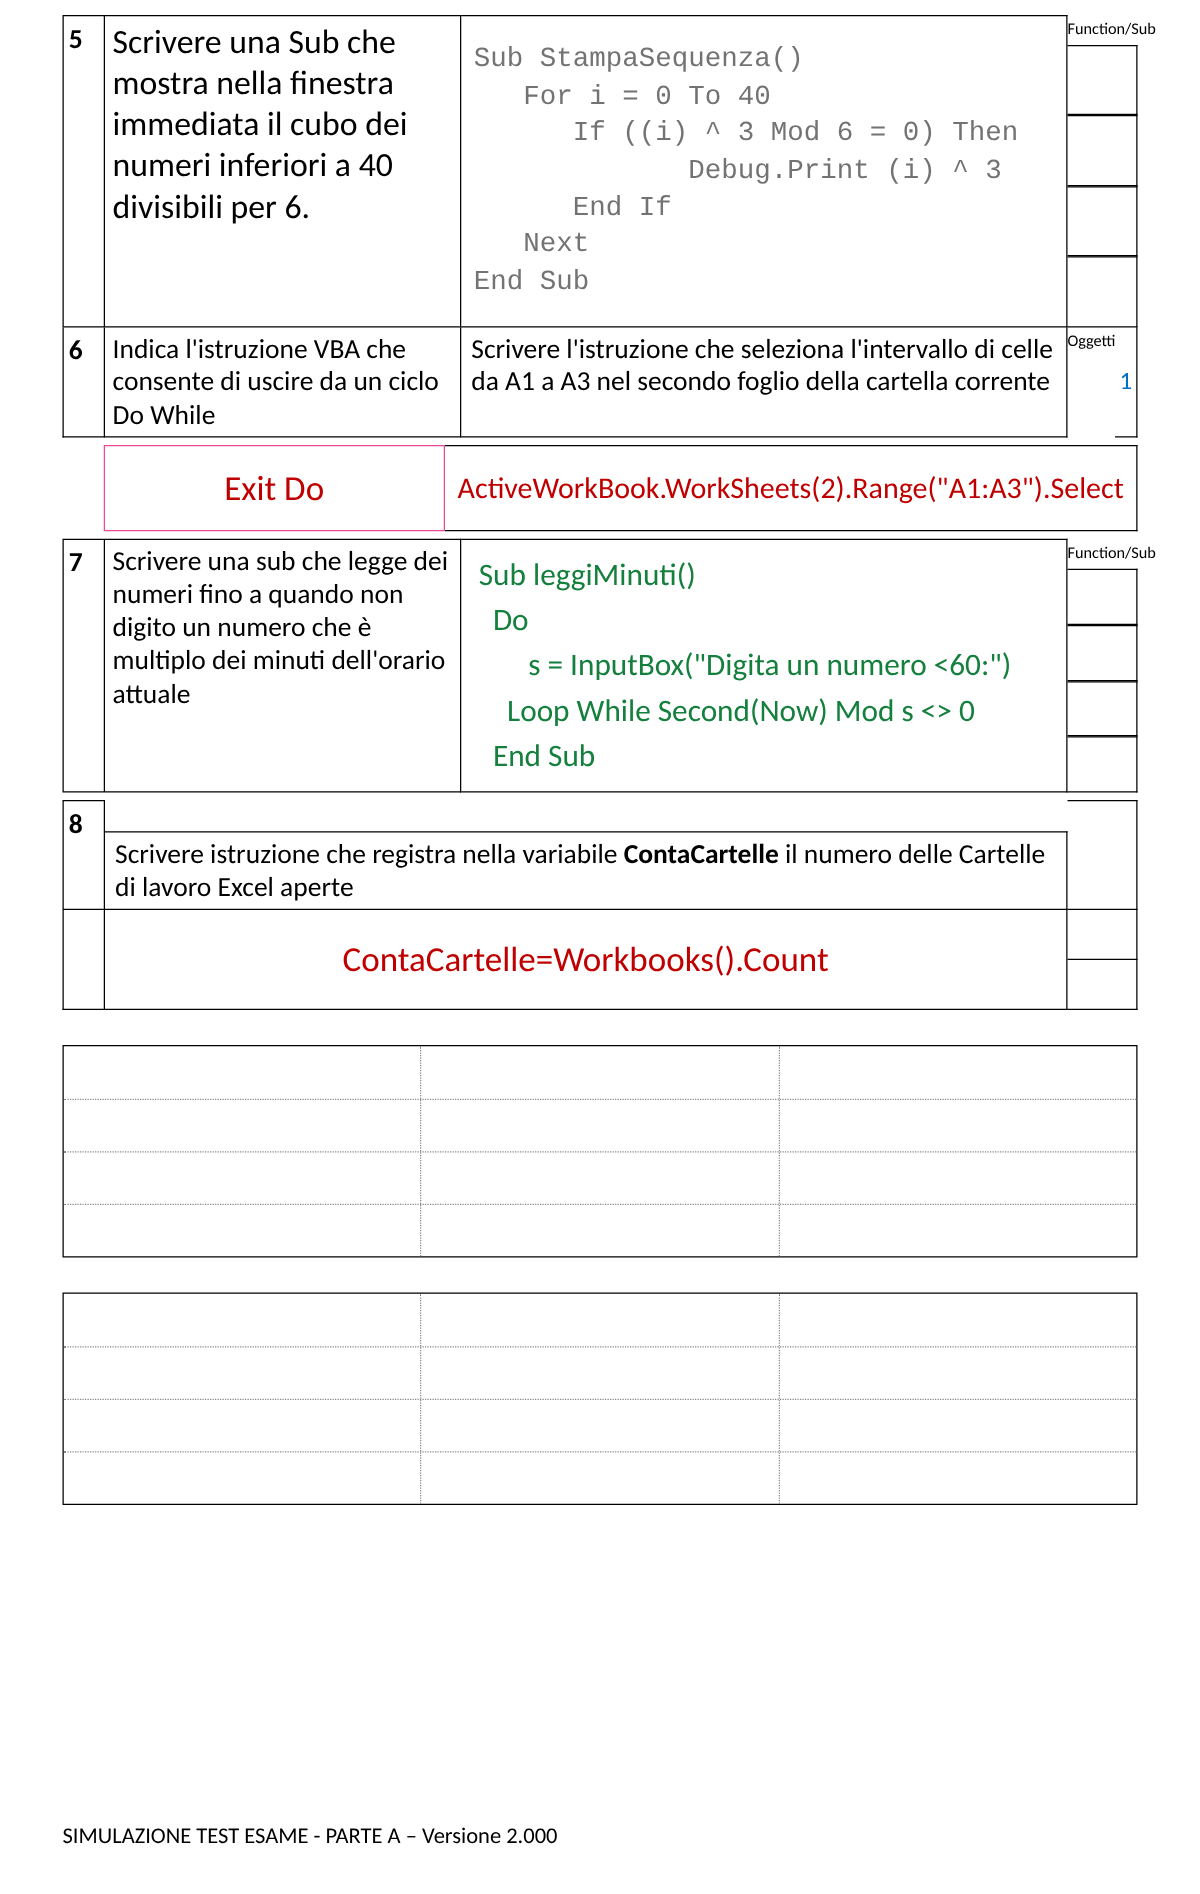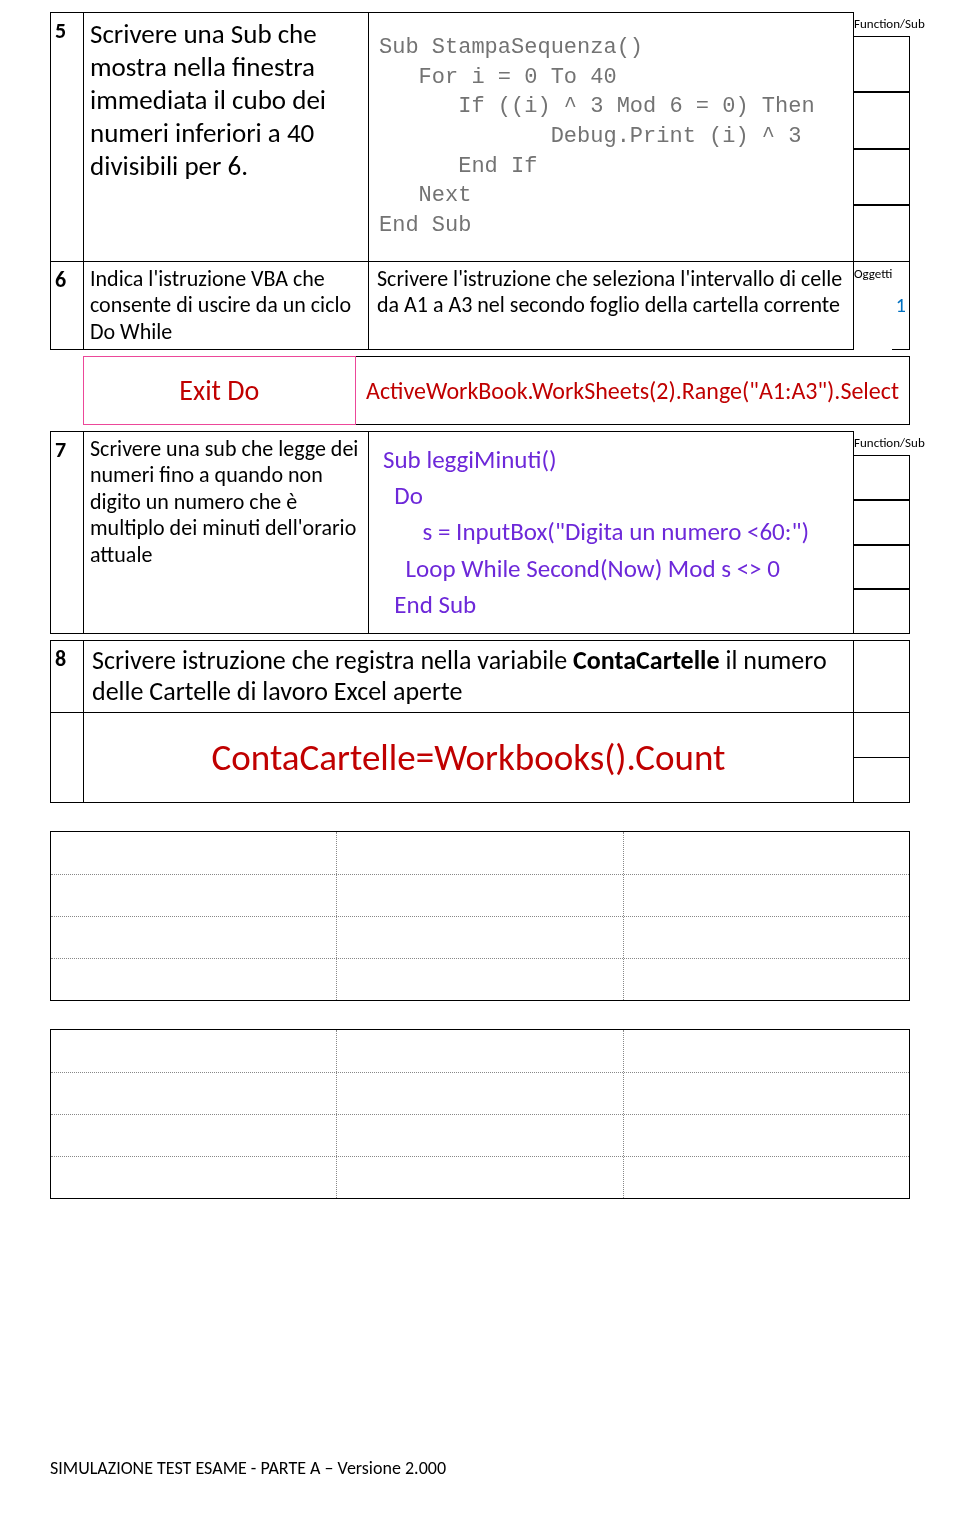--- a/index.html
+++ b/index.html
@@ -96,50 +96,50 @@
     width:34px; border:1px solid #000;
     padding:4px 4px; font-size:22px; font-weight:bold;
   }
   .r7-q {
     width:285px; border:1px solid #000; border-left:none;
     padding:4px 6px; font-size:22px; line-height:1.2;
   }
   .r7-code {
     flex:1; border:1px solid #000; border-left:none;
     padding:10px 14px;
-    font-size:25px; color:#6d28d9;
+    font-size:25px; color:#15803d;
     line-height:1.45;
     white-space:pre;
     font-family:Calibri,Arial,sans-serif;
   }
   .r7-side {
     width:56px; display:flex; flex-direction:column;
   }
   .r7-side-box { flex:1; border:1px solid #000; border-left:none; }
 
   
   .row8 { display:flex; margin-top:6px;}
   .r8-num {
     width:34px; border:1px solid #000;
     padding:4px 4px; font-size:22px; font-weight:bold;
   }
   .r8-q {
     flex:1; border:1px solid #000; border-left:none;
-    padding:4px 8px; font-size:26px; line-height:1.2;
+    padding:4px 8px; font-size:22px; line-height:1.2;margin-top:25px;
   }
   .r8-side {
     width:56px; display:flex; flex-direction:column;
   }
   .r8-side-box { flex:1; border:1px solid #000; border-left:none;}
   .row8b { display:flex; }
   .r8b-num { width:34px; border:1px solid #000; border-top:none; }
   .r8b-ans {
     flex:1; border:1px solid #000; border-left:none; border-top:none;
     padding:22px 8px;
-    font-size:37px; color:#c00000; text-align:center;
+    font-size:28px; color:#c00000; text-align:center;
     font-family:Calibri,Arial,sans-serif;
   }
   .r8b-side { width:56px; display:flex; flex-direction:column; }
   .r8b-side-box { flex:1; border:1px solid #000; border-left:none; border-top:none;}
 
   
   .dtable {
     margin-top:28px;
     border:1px solid #000;
   }

